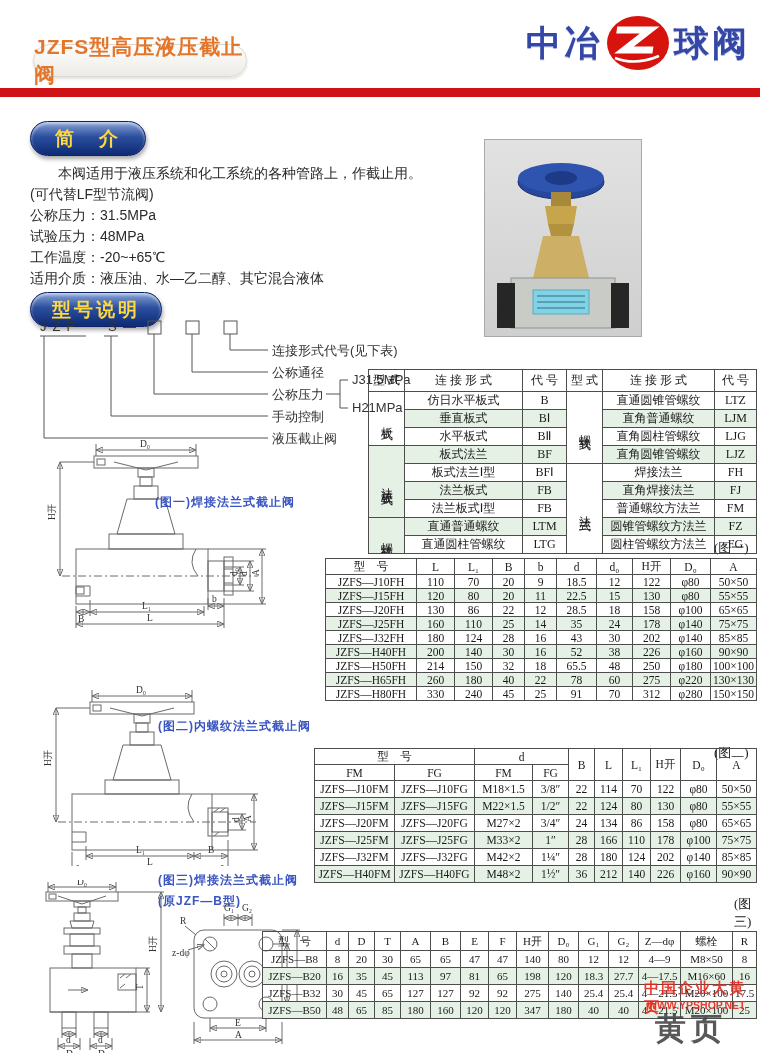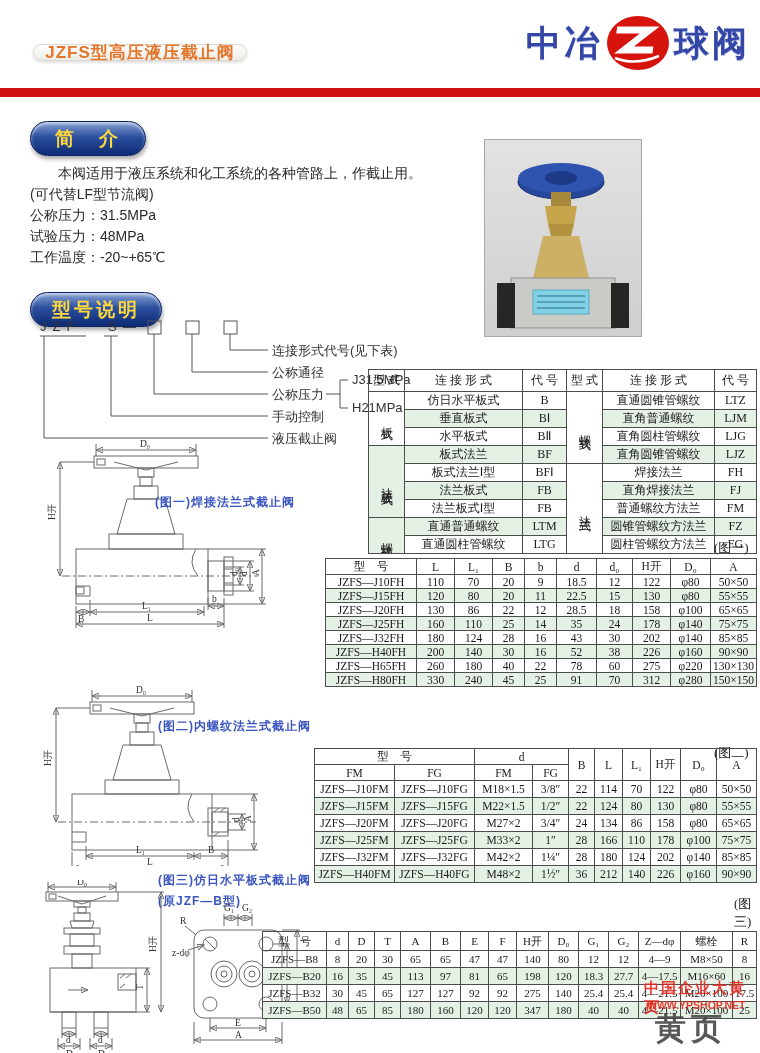--- a/index.html
+++ b/index.html
@@ -1,24 +1,24 @@
 <!DOCTYPE html>
 <html><head>
 <meta charset="utf-8">
 <style>
   * { margin:0; padding:0; box-sizing:border-box; }
   html,body { background:#e9e9e9; }
   body { font-family:"Liberation Sans", sans-serif; }
   .page { position:relative; width:760px; height:1053px; background:#ffffff; margin:0 auto; overflow:hidden; }
 
   
-  .title-badge { position:absolute; left:33px; top:44px; width:214px; height:17px;
+  .title-badge { position:absolute; left:33px; top:44px; width:214px; height:33px;
     background:linear-gradient(#fefefe,#ecead f0); background:linear-gradient(#fefefe,#ecebe6);
     border:1px solid #ddd8cf; border-radius:17px; display:flex; align-items:center; justify-content:center;
-    color:#e4762b; font-size:17px; font-weight:bold; letter-spacing:1px; box-shadow:0 2px 3px rgba(0,0,0,.12); }
+    color:#e4762b; font-size:21px; font-weight:bold; letter-spacing:1px; box-shadow:0 2px 3px rgba(0,0,0,.12); }
   .red-bar { position:absolute; left:0; top:88px; width:760px; height:9px; background:#ce1216; }
   .logo { position:absolute; left:526px; top:12px; height:62px; display:flex; align-items:center; gap:3px; }
   .logo-zh { font-size:35px; font-weight:bold; color:#3447a6; letter-spacing:3px;
     text-shadow:0 1px 0 #aab4e0; font-family:"Liberation Sans",sans-serif; }
 
   
   .pill { position:absolute; border-radius:18px; display:flex; align-items:center; justify-content:center;
     background:linear-gradient(#8aa4d6 0%, #2b4f9e 45%, #0d2a74 100%);
     border:1px solid #0b2266; color:#ffd83d; font-weight:bold; font-size:19px; letter-spacing:3px;
     box-shadow:inset 0 2px 3px rgba(255,255,255,.55), 1px 3px 4px rgba(0,0,0,.35); }
@@ -87,20 +87,21 @@
   </div>
   <div class="red-bar"></div>
 
   <div class="pill" style="left:30px;top:121px;width:116px;height:35px;">简　介</div>
   <div class="intro">
     <div class="p1">本阀适用于液压系统和化工系统的各种管路上，作截止用。</div>
     <div>(可代替LF型节流阀)</div>
     <div class="spec-row"><span>公称压力：</span><span>31.5MPa</span></div>
     <div class="spec-row"><span>试验压力：</span><span>48MPa</span></div>
     <div class="spec-row"><span>工作温度：</span><span>-20~+65℃</span></div>
+    <div class="spec-row"><span>适用介质：</span><span>液压油、水—乙二醇、其它混合液体</span></div>
   </div>
 
   <div class="photo">
     <svg width="156" height="196" viewBox="0 0 156 196">
       <ellipse cx="76" cy="42" rx="43" ry="17" fill="#27479c" stroke="#16306f"></ellipse>
       <ellipse cx="76" cy="38" rx="43" ry="15" fill="#2f54b0"></ellipse>
       <ellipse cx="76" cy="38" rx="16" ry="7" fill="#1c3a86"></ellipse>
       <rect x="66" y="52" width="20" height="14" fill="#a8893c"></rect>
       <polygon points="60,66 92,66 89,84 63,84" fill="#c7a54b"></polygon>
       <polygon points="63,84 89,84 86,96 66,96" fill="#b2923f"></polygon>
@@ -378,20 +379,32 @@
           <td>140</td>
           <td>30</td>
           <td>16</td>
           <td>52</td>
           <td>38</td>
           <td>226</td>
           <td>φ160</td>
           <td>90×90</td>
         </tr>
         <tr>
+          <td>JZFS—H50FH</td>
+          <td>214</td>
+          <td>150</td>
+          <td>32</td>
+          <td>18</td>
+          <td>65.5</td>
+          <td>48</td>
+          <td>250</td>
+          <td>φ180</td>
+          <td>100×100</td>
+        </tr>
+        <tr>
           <td>JZFS—H65FH</td>
           <td>260</td>
           <td>180</td>
           <td>40</td>
           <td>22</td>
           <td>78</td>
           <td>60</td>
           <td>275</td>
           <td>φ220</td>
           <td>130×130</td>
@@ -567,21 +580,21 @@
           <td>36</td>
           <td>212</td>
           <td>140</td>
           <td>226</td>
           <td>φ160</td>
           <td>90×90</td>
         </tr>
       </tbody>
     </table>
 
-  <div class="fig-cap" style="left:158px;top:872px;">(图三)仿日水平板式截止阀</div>
+  <div class="fig-cap" style="left:158px;top:872px;">(图三)焊接法兰式截止阀</div>
   <div class="fig-cap" style="left:158px;top:893px;">(原JZF—B型)</div>
   <div class="fig-tag" style="left:718px;top:895px;margin-left:16px;">(图三)</div>
 
   <svg class="fig" viewBox="0 0 150 180" style="left:22px;top:880px;width:150px;height:180px;">
     <defs>
       <marker id="ae3" markerWidth="8" markerHeight="6" refX="7" refY="3" orient="auto">
           <path d="M0,0 L7,3 L0,6 z" fill="#555" stroke="none"></path>
         </marker>
       <marker id="as3" markerWidth="8" markerHeight="6" refX="7" refY="3" orient="auto-start-reverse">
           <path d="M0,0 L7,3 L0,6 z" fill="#555" stroke="none"></path>

